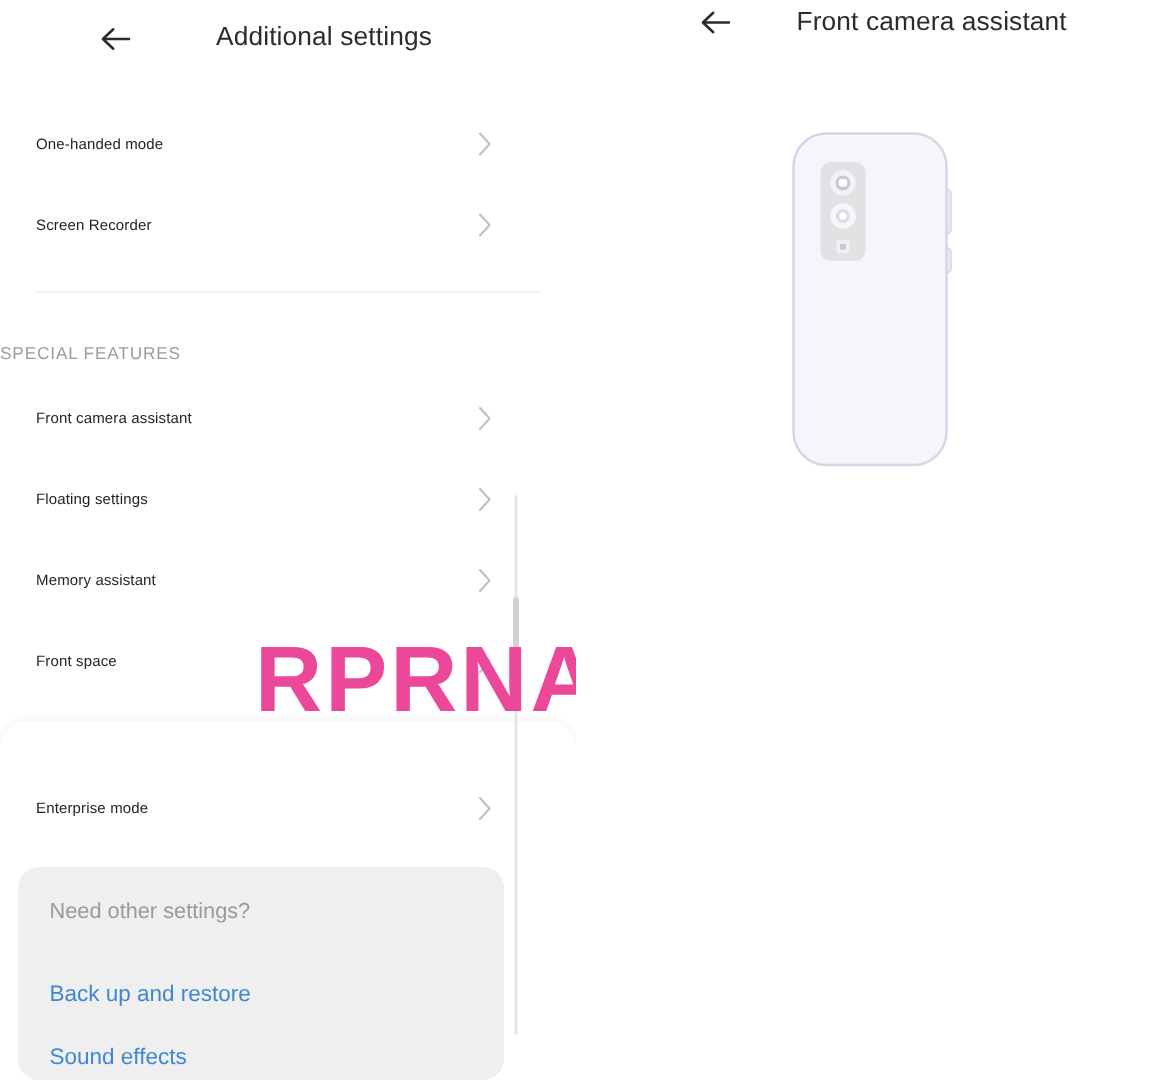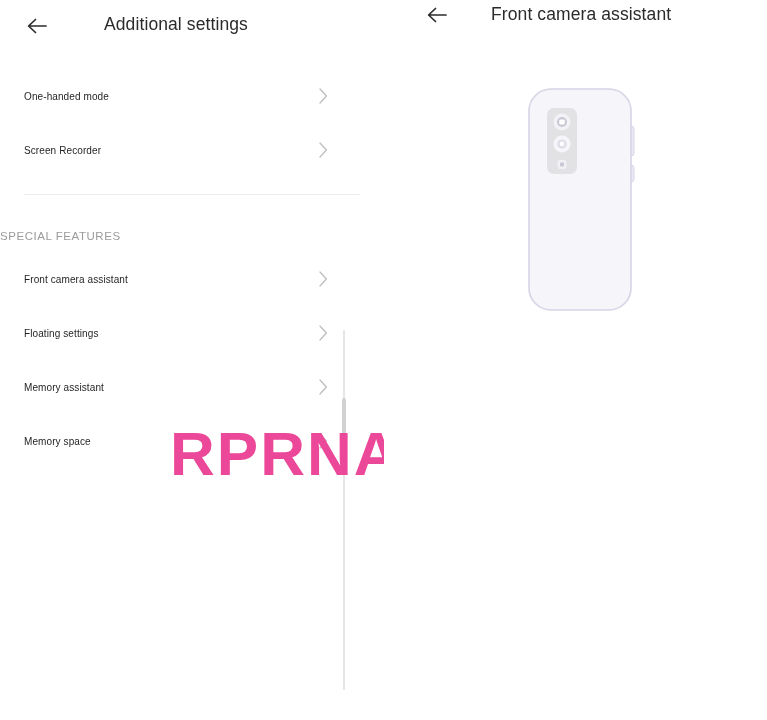--- a/index.html
+++ b/index.html
@@ -25,20 +25,21 @@
     background: #ffffff;
     overflow: hidden;
   }
   .panel-left  { width: 384px; }
   .panel-right { width: 383px; }
 
   
   .appbar {
     position: relative;
     height: 52px;
+    margin-left: 40px;
   }
   .back-icon {
     position: absolute;
     left: 24px;
     top: 13px;
     width: 26px;
     height: 26px;
     cursor: pointer;
   }
   .back-icon svg { display: block; }
@@ -232,31 +233,47 @@
       <div class="row" style="position:absolute; top:360px; left:0; width:384px;">
         <span class="row-label">Memory assistant</span>
         <span class="chevron">
           <svg width="9" height="16" viewBox="0 0 9 16">
               <path d="M1 1 L7.4 8 L1 15" fill="none" stroke="#bdbdbd" stroke-width="1.4" stroke-linecap="round" stroke-linejoin="round"></path>
             </svg>
         </span>
       </div>
 
       <div class="row" style="position:absolute; top:414px; left:0; width:384px;">
-        <span class="row-label">Memory space</span>
+        <span class="row-label">Front space</span>
         <span class="chevron">
           <svg width="9" height="16" viewBox="0 0 9 16">
               <path d="M1 1 L7.4 8 L1 15" fill="none" stroke="#bdbdbd" stroke-width="1.4" stroke-linecap="round" stroke-linejoin="round"></path>
             </svg>
         </span>
       </div>
     </div>
 
     <div class="watermark" style="color: #ec4899;">RPRNA</div>
 
+    <div class="card-sheet" style="top:481px; height:239px;">
+      <div class="row" style="position:absolute; top:31px; left:0; width:384px;">
+        <span class="row-label">Enterprise mode</span>
+        <span class="chevron">
+          <svg width="9" height="16" viewBox="0 0 9 16">
+              <path d="M1 1 L7.4 8 L1 15" fill="none" stroke="#bdbdbd" stroke-width="1.4" stroke-linecap="round" stroke-linejoin="round"></path>
+            </svg>
+        </span>
+      </div>
+
+      <div class="grey-card" style="top:97px; height:142px;">
+        <div class="grey-card-title">Need other settings?</div>
+        <div class="link-item" style="top: 76px; color: rgb(62, 135, 211);">Back up and restore</div>
+        <div class="link-item" style="top: 118px; color: rgb(62, 135, 211);">Sound effects</div>
+      </div>
+    </div>
 
     <div class="scrollbar-track"></div>
     <div class="scrollbar-thumb"></div>
   </div>
 
   <div class="panel panel-right">
 
     <div class="appbar">
       <div class="back-icon" style="left:40px; top:2px;">
         <svg width="26" height="26" viewBox="0 0 26 26">

